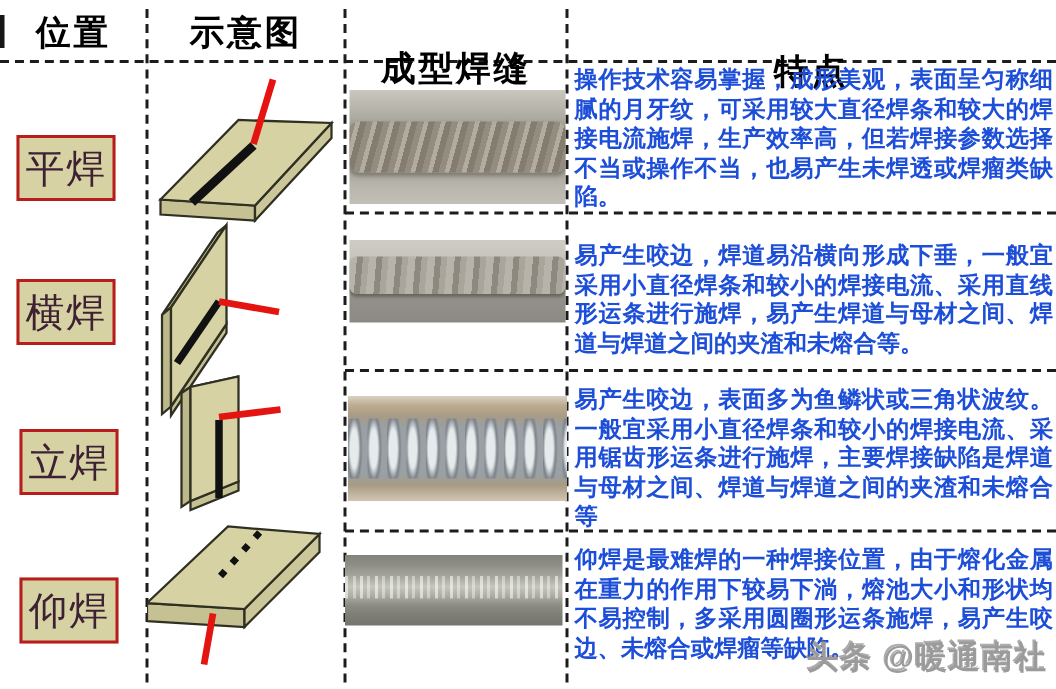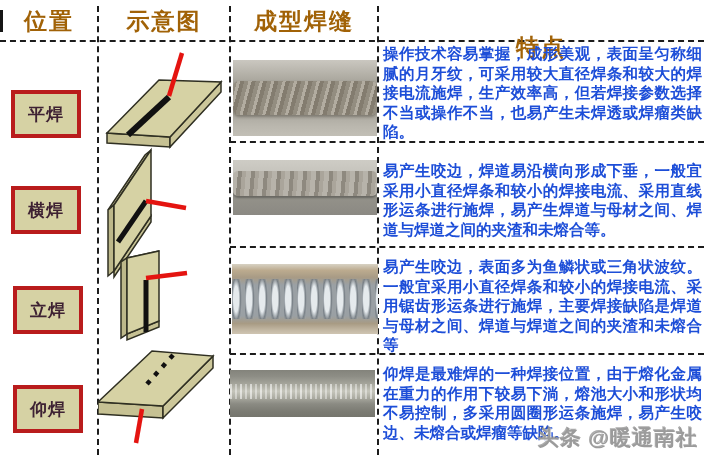--- a/index.html
+++ b/index.html
@@ -12,29 +12,29 @@
   .v1{left:97px;} .v2{left:229px;} .v3{left:377px;}
   .hline{position:absolute;height:0;border-top:2px dashed #1c1c1c;}
   .header-line{left:0;top:40px;width:704px;}
   .r1{left:230px;top:141px;width:474px;}
   .r2{left:230px;top:246px;width:474px;}
   .r3{left:230px;top:353px;width:474px;}
   .edge-dash{position:absolute;left:0;top:10px;width:3px;height:22px;background:#161616;}
   
   .col-header{
     position:absolute;top:6px;height:30px;display:flex;align-items:center;justify-content:center;
-    font-size:23px;font-weight:700;color:#a16207;letter-spacing:2px;
+    font-size:23px;font-weight:700;color:#000000;letter-spacing:2px;
   }
   .h-pos{left:0;width:98px;} .h-sch{left:98px;width:132px;text-align:center;}
-  .h-weld{left:230px;width:148px;} .h-feat{left:378px;width:326px;margin-top:26px;}
+  .h-weld{left:230px;width:148px;margin-top:24px;} .h-feat{left:378px;width:326px;margin-top:26px;}
   
   .pos-label{
-    position:absolute;width:62px;height:40px;background:#d6d2a4;border:4px solid #b91c1c;
+    position:absolute;width:62px;height:40px;background:#d6d2a4;border:2px solid #b91c1c;
     display:flex;align-items:center;justify-content:center;
-    font-size:17px;font-weight:700;color:#3e2233;letter-spacing:1px;
+    font-size:26px;font-weight:400;color:#3e2233;letter-spacing:1px;
   }
   .lb1{left:11px;top:90px;} .lb2{left:11px;top:186px;}
   .lb3{left:13px;top:286px;} .lb4{left:13px;top:385px;}
   
   .schematics{position:absolute;left:98px;top:40px;width:132px;height:419px;}
   
   .weld-photo{position:absolute;overflow:hidden;}
   .p1{left:233px;top:60px;width:144px;height:76px;
       background:linear-gradient(180deg,#cac7c0 0%,#b5b2a9 18%,#aaa79e 27%,#a09b90 34%,#968f83 48%,#a09b90 62%,#aeaba2 74%,#bab7ae 87%,#c2bfb6 100%);}
   .p1 .bead{position:absolute;left:0;top:27%;width:100%;height:46%;border-radius:6px;

